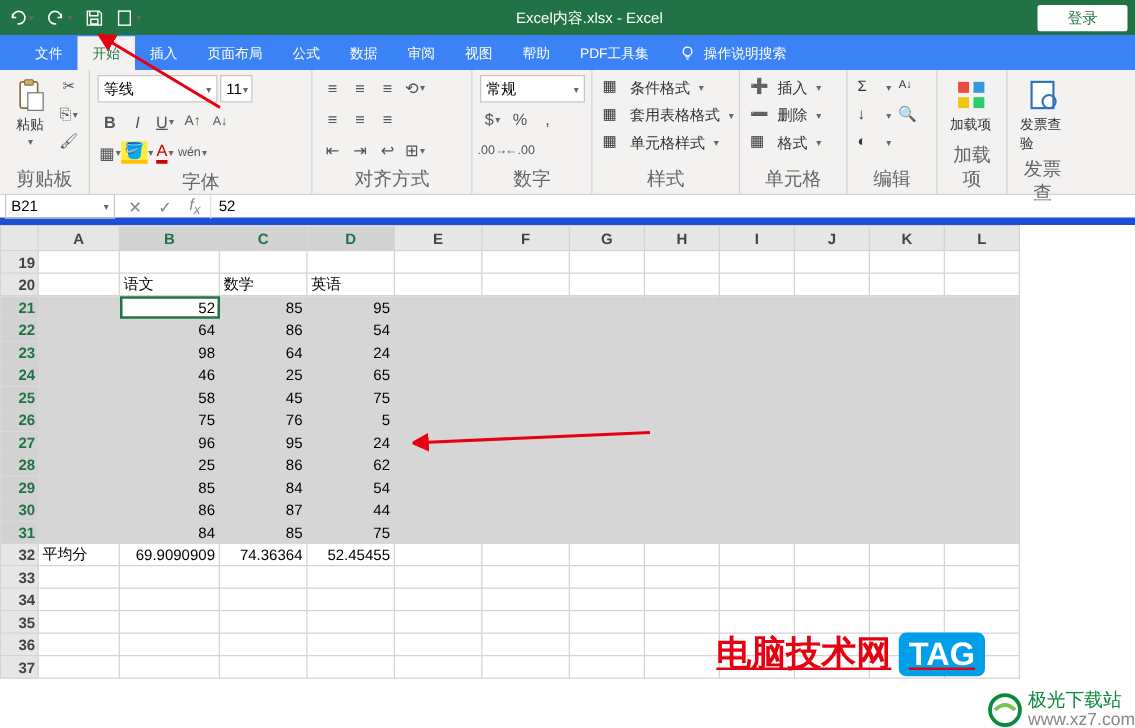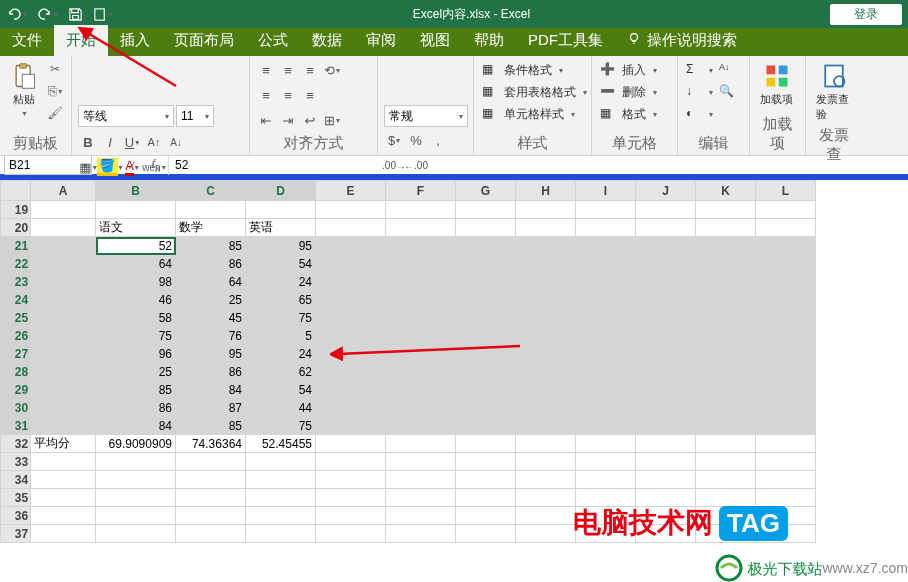--- a/index.html
+++ b/index.html
@@ -4,35 +4,35 @@
 <style>
 * { box-sizing: border-box; margin: 0; padding: 0; font-family: "Microsoft YaHei", sans-serif; }
 body { width: 908px; height: 582px; overflow: hidden; background: #fff; font-size: 12px; }
 
 .titlebar { height: 28px; background: #217346; display: flex; align-items: center; color: #fff; padding: 0 6px; }
 .qat { display: flex; gap: 10px; align-items: center; }
 .qat-btn { color: #fff; font-size: 14px; display: flex; align-items: center; }
 .title-center { flex: 1; text-align: center; font-size: 12px; color: #fff; }
 .login-btn { background: #fff; color: #217346; padding: 2px 24px; border-radius: 2px; font-size: 12px; }
 
-.tabs { height: 28px; background: #4d7c0f; display: flex; align-items: flex-end; color: #fff; font-size: 15px; padding-left: 0; }
+.tabs { height: 28px; background: #3b82f6; display: flex; align-items: flex-end; color: #fff; font-size: 11px; padding-left: 16px; }
 .tab { padding: 6px 12px; cursor: pointer; }
 .tab.active { background: #f3f2f1; color: #217346; }
 .tab-tell { display: flex; align-items: flex-start; gap: 6px; padding: 6px 12px; }
 .bulb { width: 14px; height: 14px; }
 
 .ribbon { height: 100px; background: #f3f2f1; border-bottom: 1px solid #d4d4d4; display: flex; position: relative; }
 .rgroup { border-right: 1px solid #d4d4d4; display: flex; flex-direction: column; padding: 4px 6px 2px 6px; }
 .rgroup-body { flex: 1; display: flex; align-items: flex-start; gap: 4px; }
 .rgroup-label { text-align: center; font-size: 15px; color: #666; padding-top: 2px; }
 .big-btn { display: flex; flex-direction: column; align-items: center; gap: 2px; font-size: 11px; color: #333; padding: 2px 4px; }
 .big-icon { width: 28px; height: 28px; }
 .small-btns { display: flex; flex-direction: column; gap: 4px; }
 .small-btn { width: 18px; height: 18px; display: flex; align-items: center; justify-content: center; font-size: 12px; color: #555; }
-.font-combo { border: 1px solid #c8c6c4; background: #fff; height: 22px; font-size: 12px; padding: 0 4px; display: flex; align-items: center; justify-content: space-between; margin-top: 45px; }
+.font-combo { border: 1px solid #c8c6c4; background: #fff; height: 22px; font-size: 12px; padding: 0 4px; display: flex; align-items: center; justify-content: space-between; }
 .font-row { display: flex; gap: 2px; margin-bottom: 2px; }
 .icon-btn { width: 20px; height: 20px; display: flex; align-items: center; justify-content: center; font-size: 13px; color: #555; border: 1px solid transparent; }
 .dd-arrow { font-size: 8px; color: #666; margin-left: 1px; }
 .menu-item { display: flex; align-items: center; gap: 6px; font-size: 12px; color: #333; height: 20px; padding: 0 2px; white-space: nowrap; }
 .menu-icon { width: 16px; height: 16px; display: inline-block; }
 .col-stack { display: flex; flex-direction: column; gap: 2px; }
 
 .arrow-red { position: absolute; pointer-events: none; }
 
 .formula-bar { height: 24px; background: #fff; border-bottom: 6px solid #1d4ed8; display: flex; align-items: center; justify-content: center; }
@@ -45,21 +45,21 @@
 .col-hdr, .row-hdr { background: #e6e6e6; border: 1px solid #d4d4d4; text-align: center; font-size: 12px; color: #444; }
 .col-hdr { height: 20px; }
 .row-hdr { width: 30px; padding-left: 12px; }
 .corner { width: 30px; height: 20px; background: #e6e6e6; border: 1px solid #d4d4d4; }
 td.cell { border: 1px solid #d4d4d4; height: 18px; font-size: 12px; padding: 0 3px; text-align: right; color: #000; background: #fff; }
 td.cell.txt { text-align: left; }
 .col-hdr.sel, .row-hdr.sel { background: #d2d2d2; color: #217346; }
 .sel-range td.cell { background: #d6d6d6; }
 
 .watermark { position: absolute; right: 10px; bottom: 10px; display: flex; flex-direction: column; align-items: center; font-weight: bold; }
-.wm-top { color: #e60012; font-size: 28px; display: flex; align-items: center; gap: 6px; }
+.wm-top { color: #e60012; font-size: 28px; display: flex; align-items: center; gap: 6px; text-decoration: underline; }
 .wm-tag { background: #009fe8; color: #fff; padding: 2px 8px; border-radius: 6px; font-size: 26px; font-weight: bold; }
 .wm-url { color: #009fe8; font-size: 16px; margin-top: 2px; }
 .wm-corner { position: absolute; right: 0; bottom: 0; font-size: 14px; color: #0b8a3e; display: flex; align-items: center; gap: 4px; }
 
 svg { display: block; }
 </style>
 </head>
 <body>
 
 <div class="titlebar">
@@ -136,21 +136,21 @@
     <div class="rgroup-label">剪贴板</div>
   </div>
 
   <div class="rgroup" style="width:178px">
     <div class="rgroup-body" style="flex-direction:column;gap:3px">
       <div class="font-row">
         <div class="font-combo" style="width:96px">
             <span>等线</span>
             <span class="dd-arrow">▾</span>
           </div>
-        <div class="font-combo" style="width:38px">
+        <div class="font-combo" style="width:26px">
             <span>11</span>
             <span class="dd-arrow">▾</span>
           </div>
       </div>
       <div class="font-row">
         <span class="icon-btn">
             <b>B</b>
           </span>
         <span class="icon-btn">
             <i>I</i>
@@ -696,18 +696,18 @@
     <div class="wm-top">
       <span>电脑技术网</span>
       <span class="wm-tag">TAG</span>
     </div>
   </div>
   <div class="wm-corner">
     <svg width="28" height="28">
         <circle cx="14" cy="14" r="12" fill="none" stroke="#0b8a3e" stroke-width="3"></circle>
         <path d="M6 14 Q14 6 22 14" fill="none" stroke="#77c34f" stroke-width="3"></path>
       </svg>
-    <div style="display:flex;flex-direction:row;line-height:1">
+    <div style="display:flex;flex-direction:column;line-height:1">
       <span style="font-size:15px">极光下载站</span>
       <span style="font-size:14px;color:#888">www.xz7.com</span>
     </div>
   </div>
 </div>
 
 </body></html>

